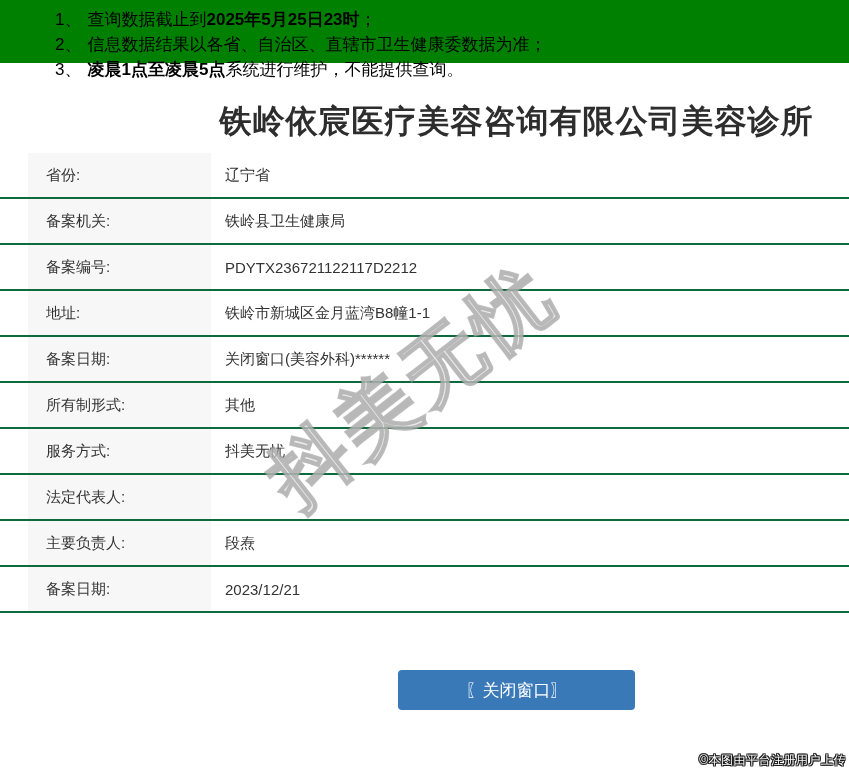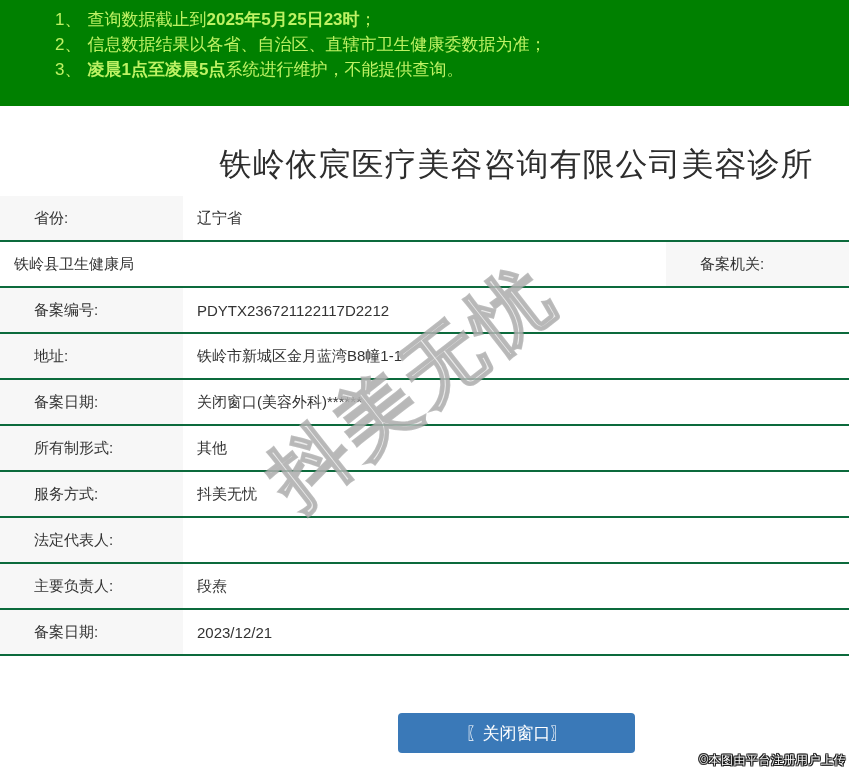--- a/index.html
+++ b/index.html
@@ -7,53 +7,54 @@
   body {
     width:849px; height:773px;
     font-family:"Liberation Sans", sans-serif;
     background:#ffffff;
     overflow:hidden;
     position:relative;
   }
   
   .banner {
     background: var(--banner-bg, #008000);
-    color:#bef264;
+    color:#000000;
     padding:7px 10px 9px 55px;
     font-size:17px;
-    height:106px;
+    height:63px;
   }
   .banner-item { line-height:25px; white-space:nowrap; }
   .banner-item .seg-bold { font-weight:bold; }
   .banner-item .num { margin-right:6px; }
 
   
   .page-title {
     margin-left:184px;
     text-align:center;
     font-size:32px;
-    font-weight:normal;
+    font-weight:bold;
     color:#2d2d2d;
     padding-top:37px;
     height:90px;
     letter-spacing:1px;
   }
 
   
   .record-table { width:100%; }
   .row {
     display:flex;
     height:46px;
     border-bottom:2px solid var(--line-color, #0c6a3c);
   }
   .cell { display:flex; align-items:center; font-size:15px; color:#333333; }
   .cell.label {
     width:183px;
     background:#f7f7f7;
-    padding-left:34px;
+    padding-left:18px;
+    margin-left:28px;
   }
   .cell.value { flex:1; padding-left:14px; }
 
   
   .watermark {
     position:absolute;
     left:245px; top:335px;
     font-size:78px;
     font-weight:bold;
     letter-spacing:6px;
@@ -109,22 +110,22 @@
   </div>
 
 <div class="page-title">铁岭依宸医疗美容咨询有限公司美容诊所</div>
 
 <div class="record-table" id="record-table">
     <div class="row">
       <div class="cell label">省份:</div>
       <div class="cell value">辽宁省</div>
     </div>
     <div class="row">
+      <div class="cell label">备案机关:</div>
       <div class="cell value">铁岭县卫生健康局</div>
-      <div class="cell label">备案机关:</div>
     </div>
     <div class="row">
       <div class="cell label">备案编号:</div>
       <div class="cell value">PDYTX236721122117D2212</div>
     </div>
     <div class="row">
       <div class="cell label">地址:</div>
       <div class="cell value">铁岭市新城区金月蓝湾B8幢1-1</div>
     </div>
     <div class="row">

